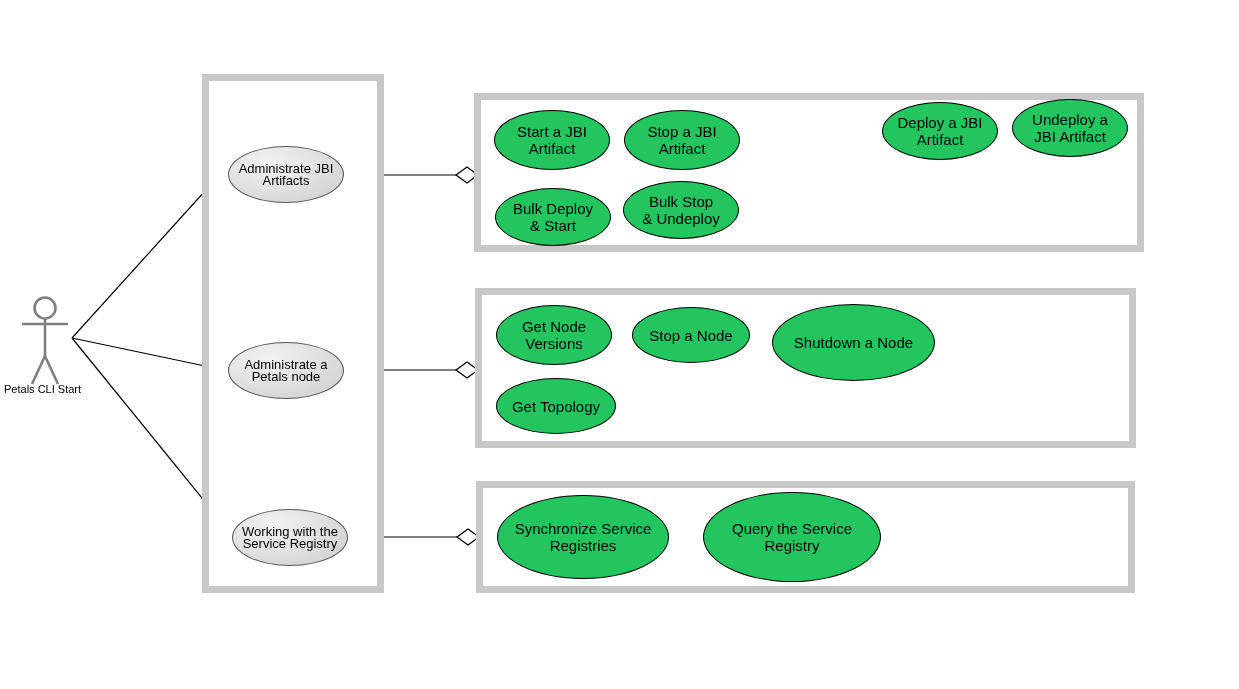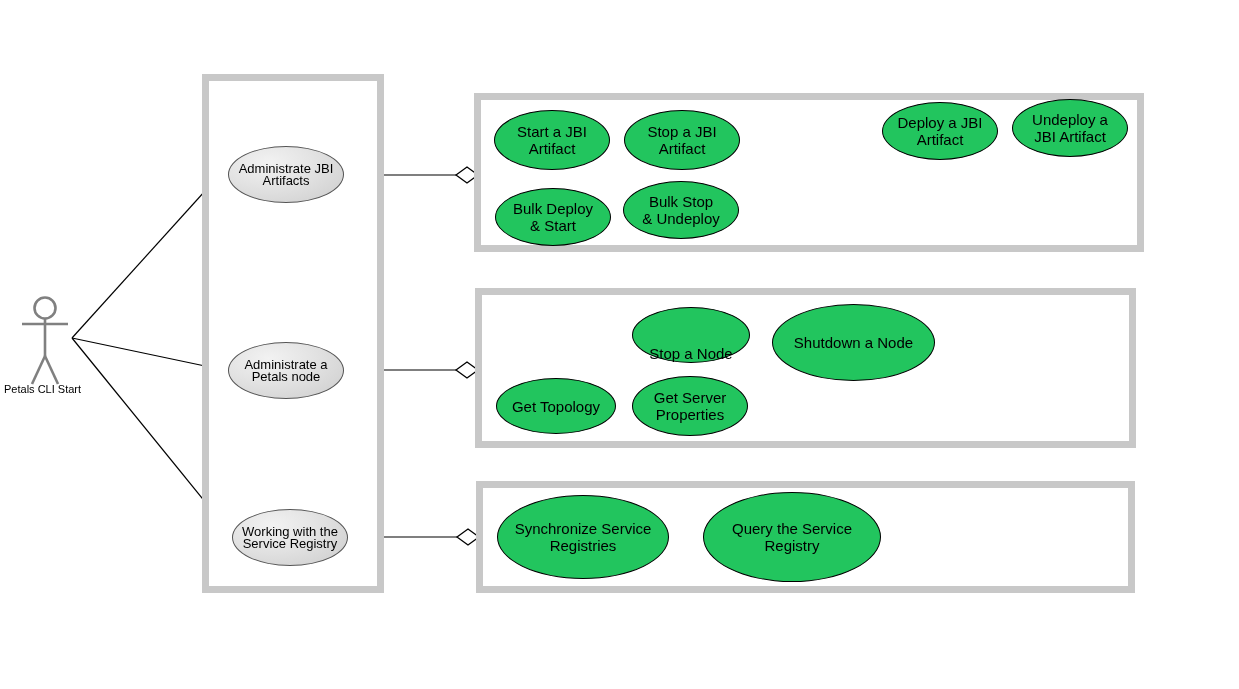--- a/index.html
+++ b/index.html
@@ -119,46 +119,46 @@
 
   <div class="uc" style="left:623px;top:181px;width:116px;height:58px;">
     <span class="uc-label">
       <span>Bulk Stop</span><br>
       <span>&amp; Undeploy</span>
     </span>
   </div>
 
   <div class="grp-box" style="left:475px;top:288px;width:661px;height:160px;"></div>
 
+  <div class="uc" style="left:496px;top:305px;width:116px;height:60px;">
+    <span class="uc-label">
+      <span>Get Node</span><br>
+      <span>Versions</span>
+    </span>
+  </div>
 
-  <div class="uc" style="left:632px;top:307px;width:118px;height:56px;align-items:flex-end;">
+  <div class="uc" style="left:632px;top:307px;width:118px;height:56px;">
     <span class="uc-label">
       <span>Stop a Node</span>
     </span>
   </div>
 
   <div class="uc" style="left:772px;top:304px;width:163px;height:77px;">
     <span class="uc-label">
       <span>Shutdown a Node</span>
     </span>
   </div>
 
 
   <div class="uc" style="left:496px;top:378px;width:120px;height:56px;">
     <span class="uc-label">
       <span>Get Topology</span>
     </span>
   </div>
 
-  <div class="uc" style="left:632px;top:376px;width:116px;height:60px;">
-    <span class="uc-label">
-      <span>Get Server</span><br>
-      <span>Properties</span>
-    </span>
-  </div>
 
   <div class="grp-box" style="left:476px;top:481px;width:659px;height:112px;"></div>
 
   <div class="uc" style="left:497px;top:495px;width:172px;height:84px;">
     <span class="uc-label">
       <span>Synchronize Service</span><br>
       <span>Registries</span>
     </span>
   </div>
 

